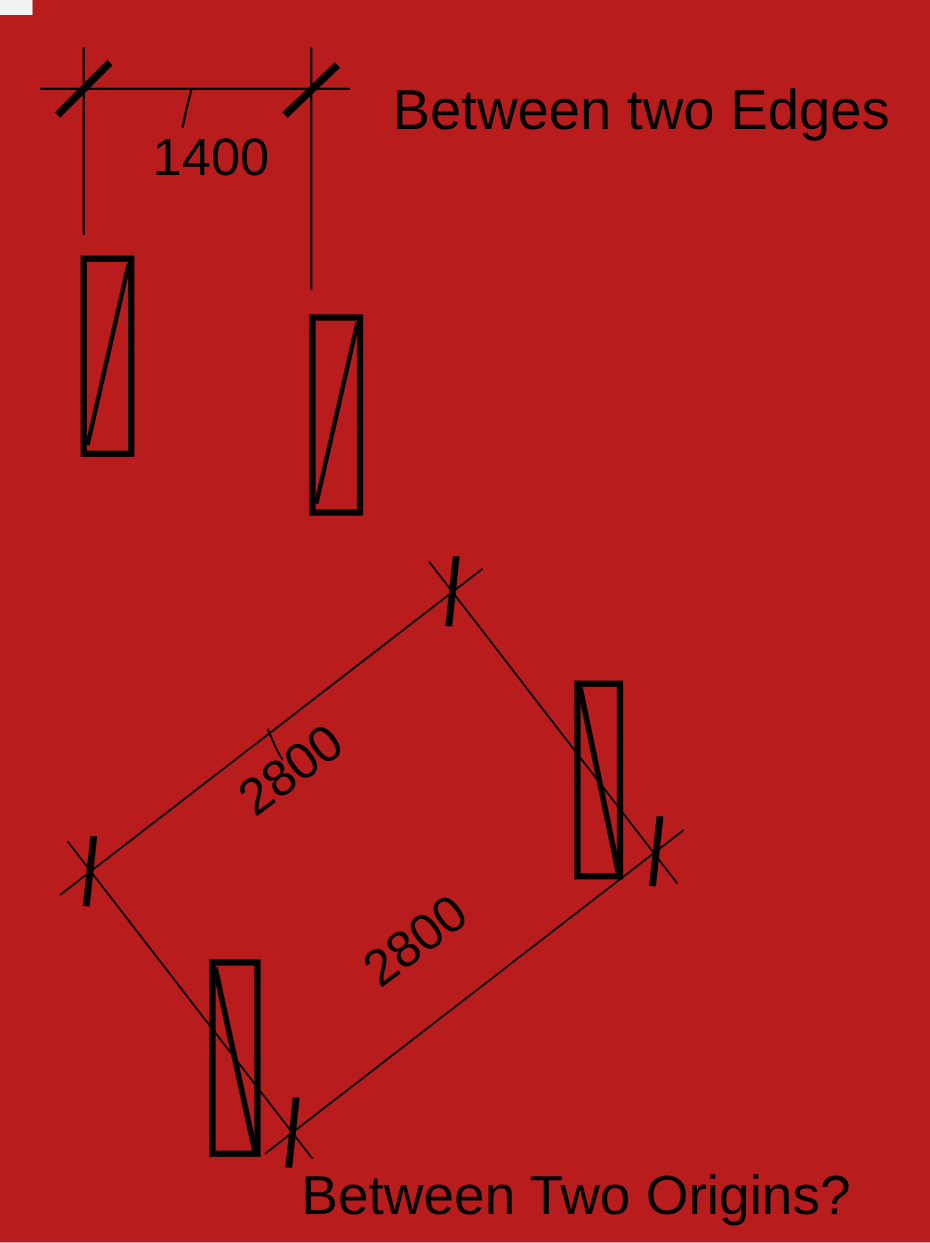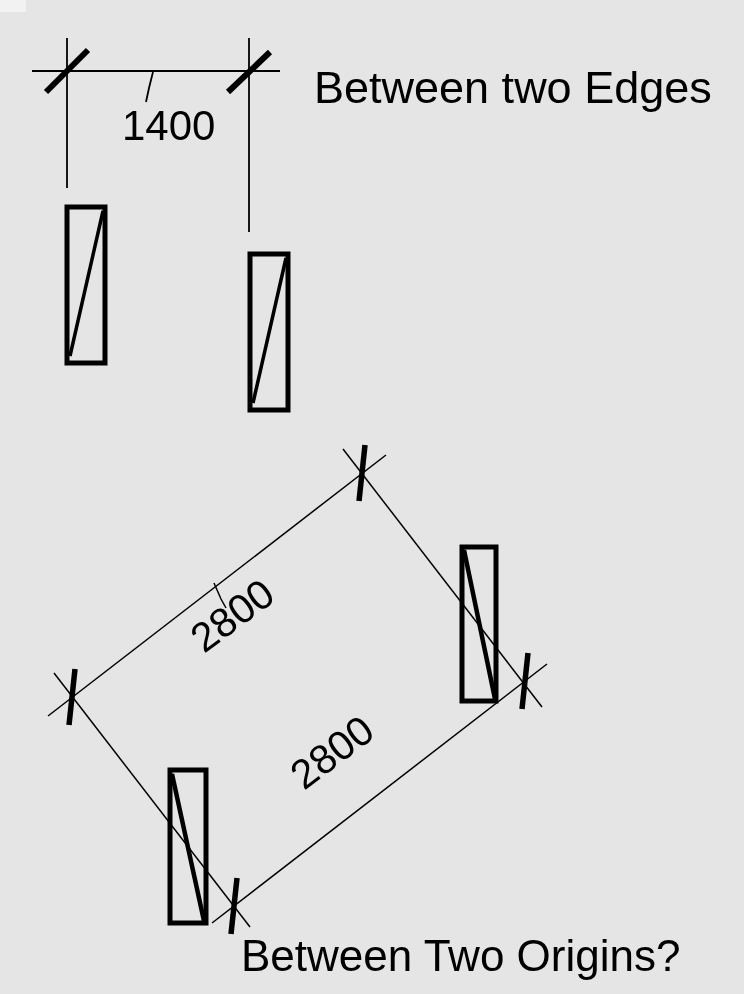--- a/index.html
+++ b/index.html
@@ -4,21 +4,21 @@
 <style>
   html, body {
     margin: 0;
     padding: 0;
     background: #ffffff;
   }
   .stage {
     position: relative;
     width: 744px;
     height: 994px;
-    background: #e5e5e5;
+    background: #b91c1c;
     overflow: hidden;
     font-family: "Liberation Sans", sans-serif;
   }
   svg { display: block; }
   text {
     font-family: "Liberation Sans", sans-serif;
     fill: #000000;
   }
   .caption { font-size: 45px; }
   .dim-text { font-size: 42px; }

